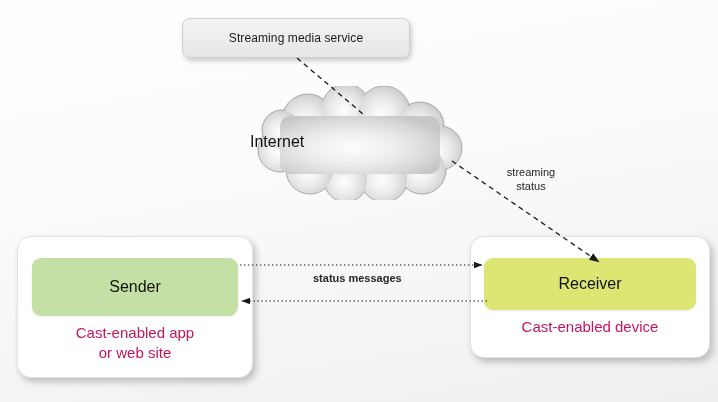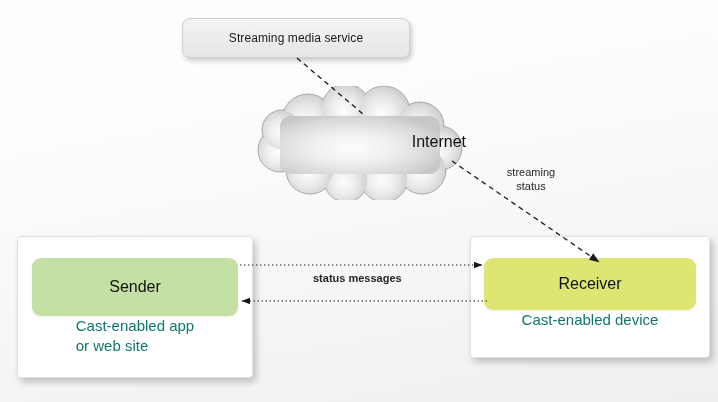--- a/index.html
+++ b/index.html
@@ -43,21 +43,21 @@
     font-size: 12px;
     color: #1a1a1a;
     letter-spacing: 0.1px;
     white-space: nowrap;
   }
 
   
   .device-card {
     background: #ffffff;
     border: 1px solid #e2e2e2;
-    border-radius: 4px;
+    border-radius: 14px;
     box-shadow: 3px 4px 7px rgba(0,0,0,0.22);
     display: flex;
     flex-direction: column;
     align-items: center;
   }
   #sender-card {
     left: 17px;
     top: 236px;
     width: 236px;
     height: 142px;
@@ -87,40 +87,42 @@
     width: 212px;
     height: 52px;
     background: #dde673;
   }
   .role-label {
     font-size: 16px;
     color: #111111;
   }
 
   .caption {
+    margin-top: 7px;
     font-size: 15px;
-    color: #0f766e;
+    color: #be185d;
     line-height: 20px;
+    text-align: center;
     white-space: pre-line;
   }
 
   
   #cloud {
     position: absolute;
     left: 250px;
     top: 86px;
     width: 216px;
     height: 114px;
   }
   #cloud-label {
     position: absolute;
     left: 250px;
     top: 133px;
     width: 216px;
-    text-align: right;
+    text-align: left;
     font-size: 16px;
     color: #111111;
   }
 
   
   .edge-label {
     position: absolute;
     font-size: 11px;
     color: #262626;
     white-space: nowrap;

